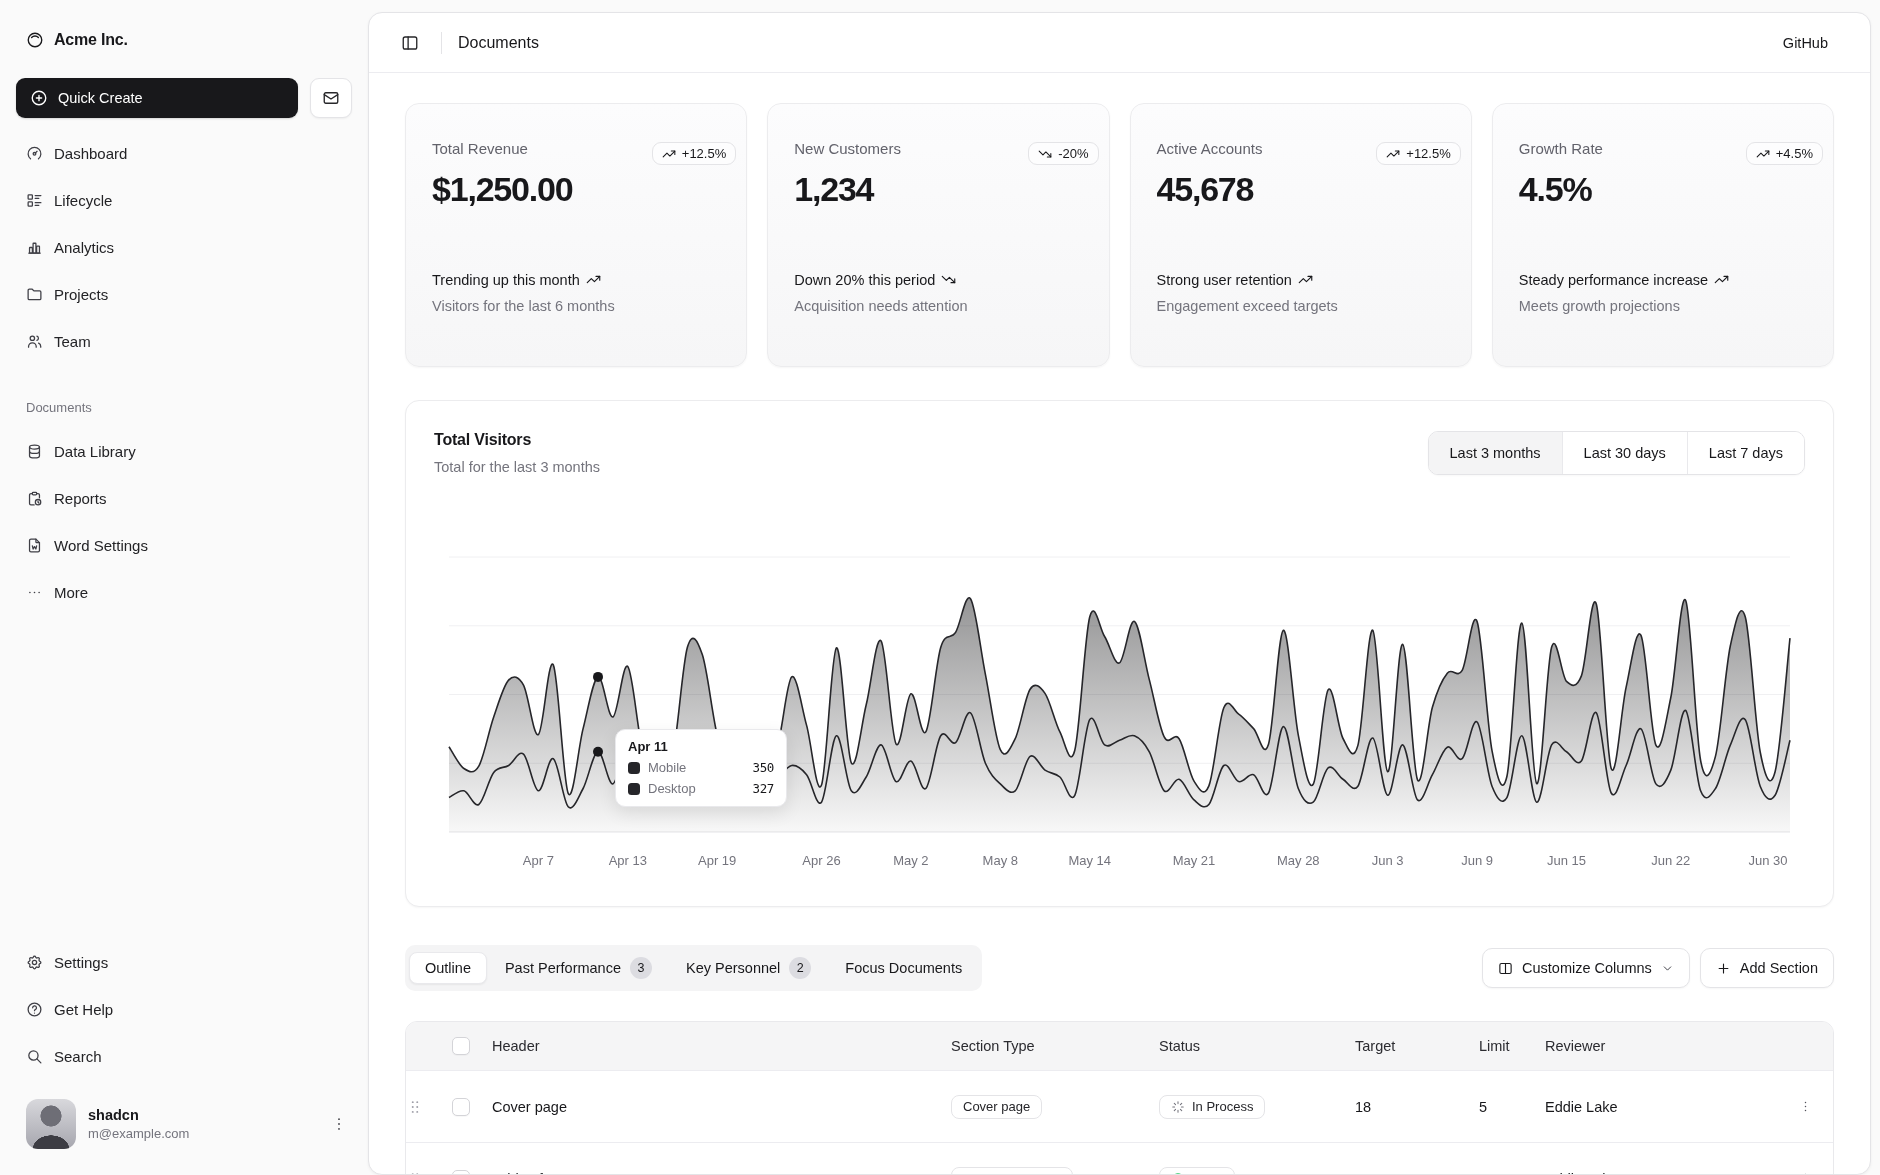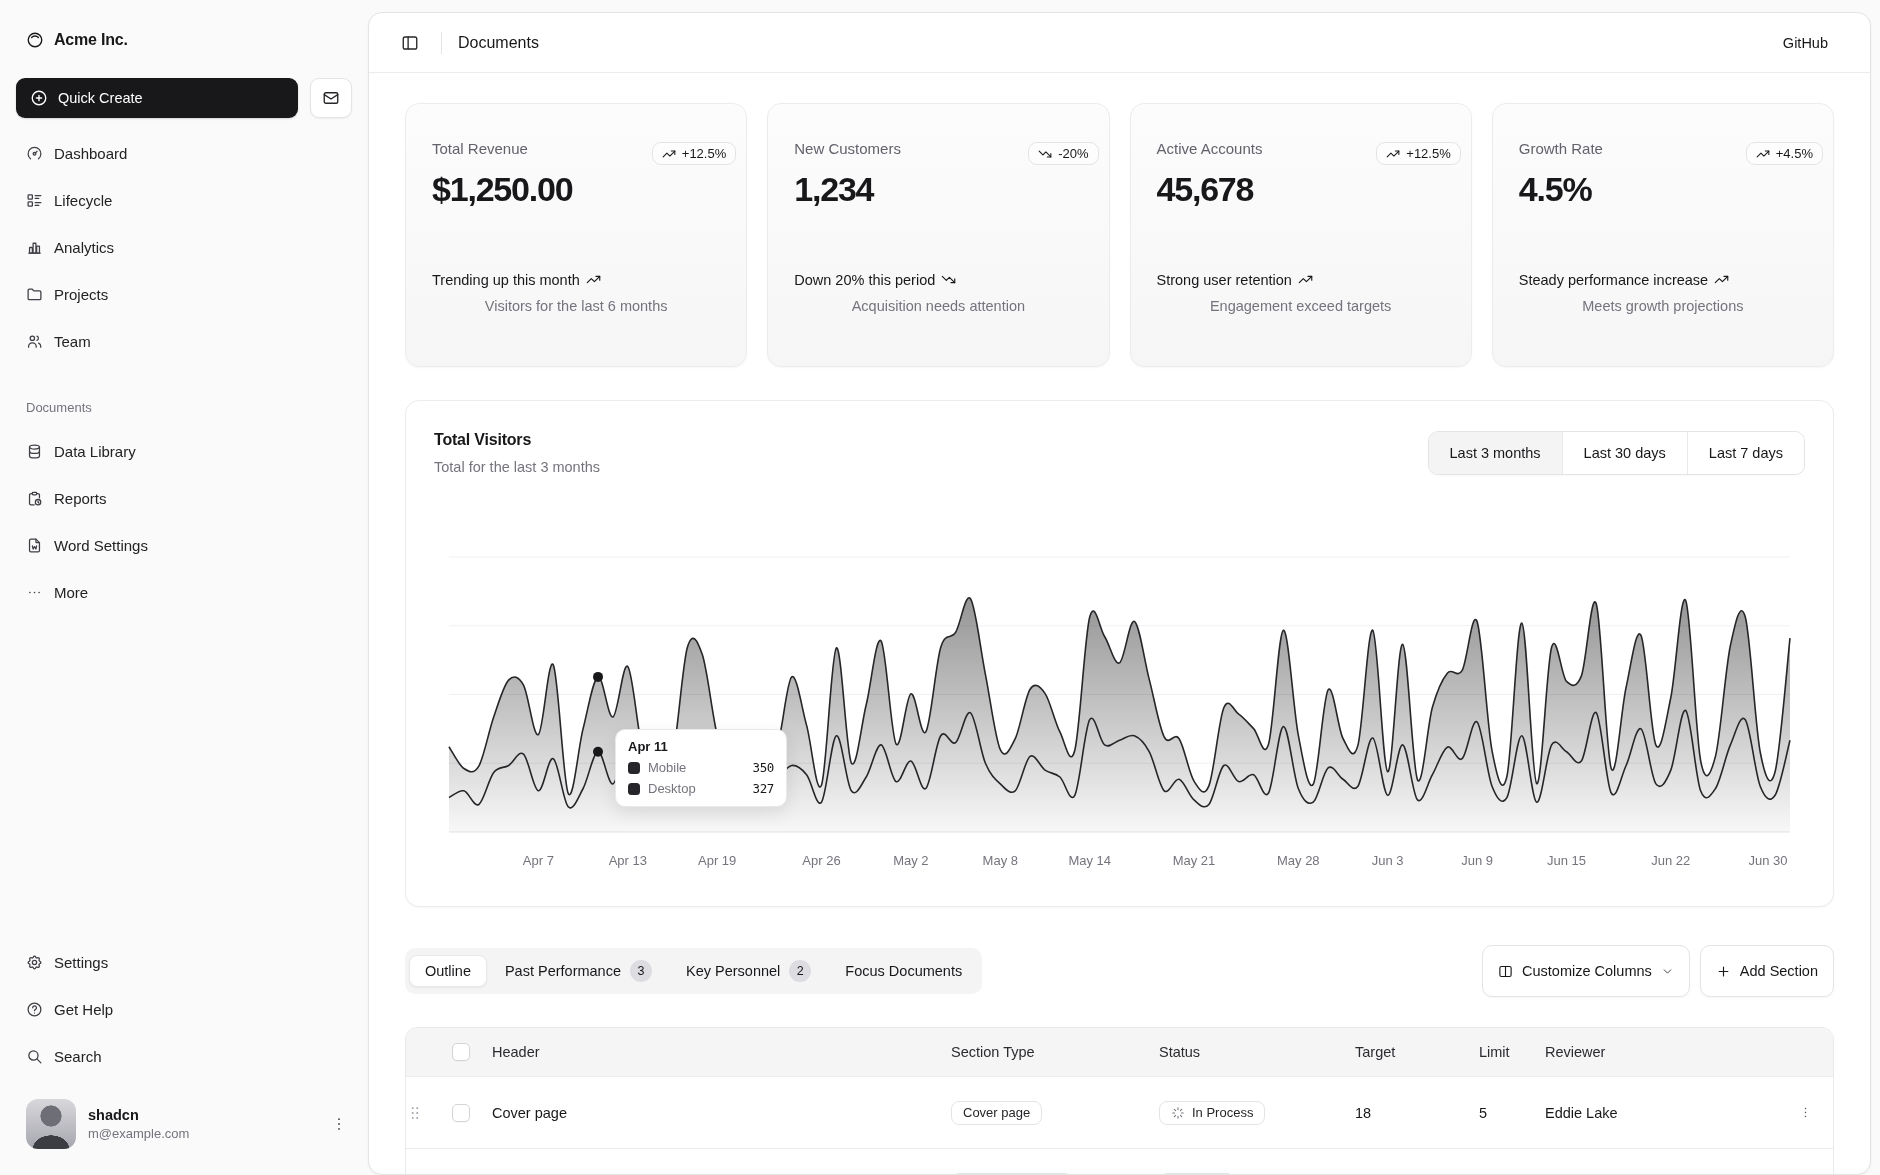--- a/index.html
+++ b/index.html
@@ -48,21 +48,21 @@
   
   .cards-grid { display:grid; grid-template-columns:repeat(4,1fr); gap:20px; }
   .stat-card { height:264px; border:1px solid #ececee; border-radius:14px; background:linear-gradient(to top,#f6f6f7,#fcfcfd); box-shadow:0 1px 2px rgba(0,0,0,.04); padding:36px 26px 52px; position:relative; display:flex; flex-direction:column; }
   .stat-label { font-size:15px; color:#62626b; }
   .stat-badge { position:absolute; top:38px; right:10px; display:flex; align-items:center; gap:6px; border:1px solid #e4e4e7; border-radius:9px; padding:3px 9px; font-size:13px; color:#18181b; background:rgba(255,255,255,.55); }
   .stat-badge .icn { color:#18181b; }
   .stat-value { font-size:34px; font-weight:600; letter-spacing:-1.2px; margin-top:13px; font-variant-numeric:tabular-nums; }
   .stat-footer { margin-top:auto; }
   .sf1 { font-size:14.5px; font-weight:500; line-height:1.55; display:block; }
   .sf1 .icn { vertical-align:-2px; margin-left:6px; }
-  .sf2 { font-size:14.5px; color:#74747d; margin-top:7px;text-align:center; }
+  .sf2 { font-size:14.5px; color:#74747d; margin-top:7px; }
 
   
   .chart-card { margin-top:33px; border:1px solid #ececee; border-radius:14px; padding:28px 28px 24px; position:relative; box-shadow:0 1px 2px rgba(0,0,0,.04); background:#fff; }
   .chart-title { font-size:16px; font-weight:700; letter-spacing:-0.2px; line-height:22px; }
   .chart-sub { font-size:14.5px; color:#74747d; margin-top:6px; line-height:20px; }
   .range-toggle { position:absolute; top:30px; right:28px; display:flex; border:1px solid #e4e4e7; border-radius:10px; overflow:hidden; height:44px; background:#fff; box-shadow:0 1px 2px rgba(0,0,0,.03); }
   .range-opt { display:flex; align-items:center; padding:0 21px; font-size:14.5px; color:#18181b; cursor:pointer; border-left:1px solid #e9e9ec; background:#fff; }
   .range-opt:first-child { border-left:none; }
   .range-opt.selected { background:#f4f4f5; }
   .chart-wrap { margin-top:30px; position:relative; height:375px; }
@@ -73,21 +73,21 @@
   .tt-swatch { width:12px; height:12px; border-radius:3.5px; background:#26262a; flex:none; }
   .tt-val { margin-left:auto; color:#18181b; font-family:"DejaVu Sans Mono",monospace; font-size:12.5px; letter-spacing:-0.4px; }
 
   
   .tabs-row { margin-top:38px; display:flex; align-items:center; }
   .tabs { display:flex; align-items:center; background:#f4f4f5; border-radius:10px; padding:4px; gap:2px; }
   .tab { display:flex; align-items:center; gap:9px; padding:7px 15px; border-radius:8px; font-size:14.5px; font-weight:500; color:#18181b; cursor:pointer; border:1px solid transparent; }
   .tab.active { background:#fff; border:1px solid #e9e9ec; box-shadow:0 1px 2px rgba(0,0,0,.06); }
   .tab-badge { min-width:22px; height:22px; border-radius:999px; background:#dcdce1; display:flex; align-items:center; justify-content:center; font-size:12.5px; font-weight:500; padding:0 7px; }
   .tabs-actions { margin-left:auto; display:flex; gap:10px; }
-  .btn-outline { height:52px; border:1px solid #e4e4e7; background:#fff; border-radius:10px; padding:0 15px; font-size:14.5px; font-weight:500; display:flex; align-items:center; gap:9px; color:#18181b; box-shadow:0 1px 2px rgba(0,0,0,.04); cursor:pointer; }
+  .btn-outline { height:40px; border:1px solid #e4e4e7; background:#fff; border-radius:10px; padding:0 15px; font-size:14.5px; font-weight:500; display:flex; align-items:center; gap:9px; color:#18181b; box-shadow:0 1px 2px rgba(0,0,0,.04); cursor:pointer; }
   .btn-outline .chev { width:13px; height:13px; color:#3f3f46; }
 
   
   .table-card { margin-top:30px; border:1px solid #e9e9ec; border-radius:12px; overflow:hidden; background:#fff; }
   .trow { display:grid; grid-template-columns:46px 40px 1fr 208px 196px 124px 66px 232px 56px; align-items:center; }
   .thead { background:#f5f5f6; height:48px; font-size:14.5px; font-weight:500; color:#2b2b30; }
   .trow.body { height:72px; border-top:1px solid #ececf0; font-size:14.5px; }
   .cell { padding-right:10px; }
   .cb { width:18px; height:18px; border:1px solid #d4d4d8; border-radius:5px; background:#fff; display:inline-block; box-shadow:0 1px 1px rgba(0,0,0,.03); cursor:pointer; }
   .grip { color:#9f9fa8; display:flex; justify-content:center; cursor:grab; }

